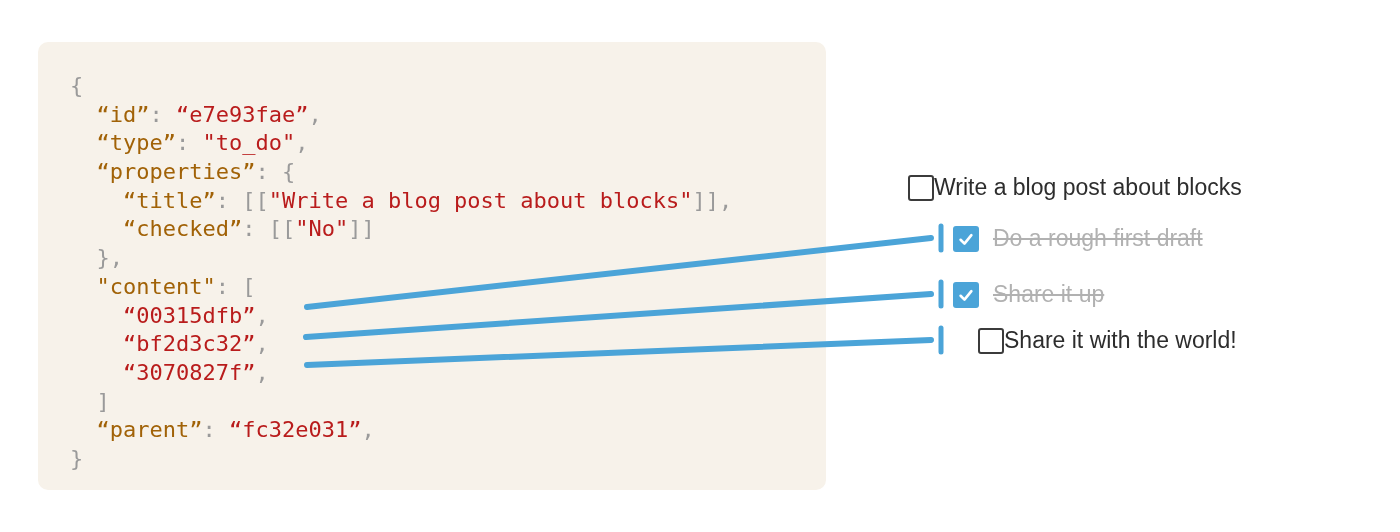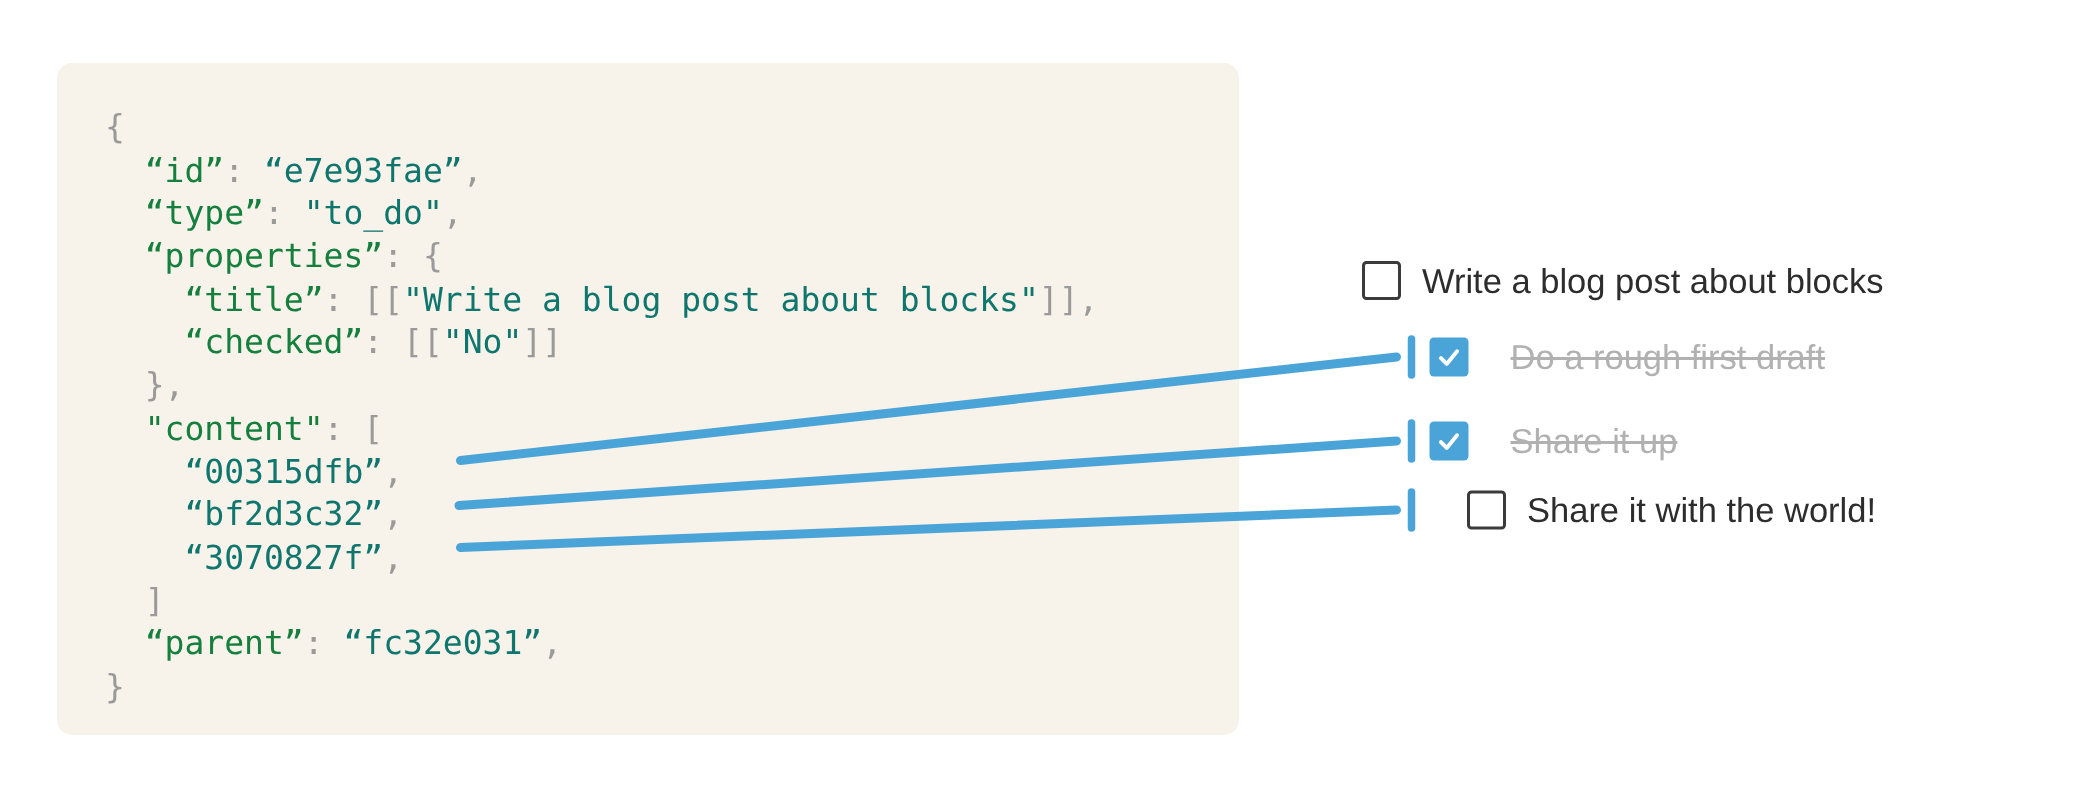--- a/index.html
+++ b/index.html
@@ -21,39 +21,39 @@
     box-sizing: border-box;
     padding: 30px 0 0 32px;
   }
   .code-block {
     font-family: "DejaVu Sans Mono", "Liberation Mono", monospace;
     font-size: 22px;
     line-height: 28.7px;
     white-space: pre;
   }
   .code-line { height: 28.7px; }
-  .code-block .k { color: #15803d; text-align: center; }
-  .code-block .s { color: #0f766e; }
+  .code-block .k { color: #a16207; text-align: center; }
+  .code-block .s { color: #b91c1c; }
   .code-block .p { color: #9a9a9a; }
 
   
   .overlay {
     position: absolute;
     left: 0; top: 0;
     pointer-events: none;
   }
   .overlay line { stroke: #4ba4d8; }
   .connector { stroke-width: 6; stroke-linecap: round; }
   .endcap   { stroke-width: 5; stroke-linecap: round; }
 
   
   .todo-row {
     position: absolute;
     display: flex;
-    gap: 14px;
+    align-items: center;
     height: 27px;
   }
   .todo-row:nth-child(1) { left: 908px; top: 174px; }
   .todo-row:nth-child(2) { left: 953px; top: 225px; }
   .todo-row:nth-child(3) { left: 953px; top: 281px; }
   .todo-row:nth-child(4) { left: 954px; top: 327px; padding-left: 24px; }
 
   .checkbox {
     width: 26px; height: 26px;
     box-sizing: border-box;

